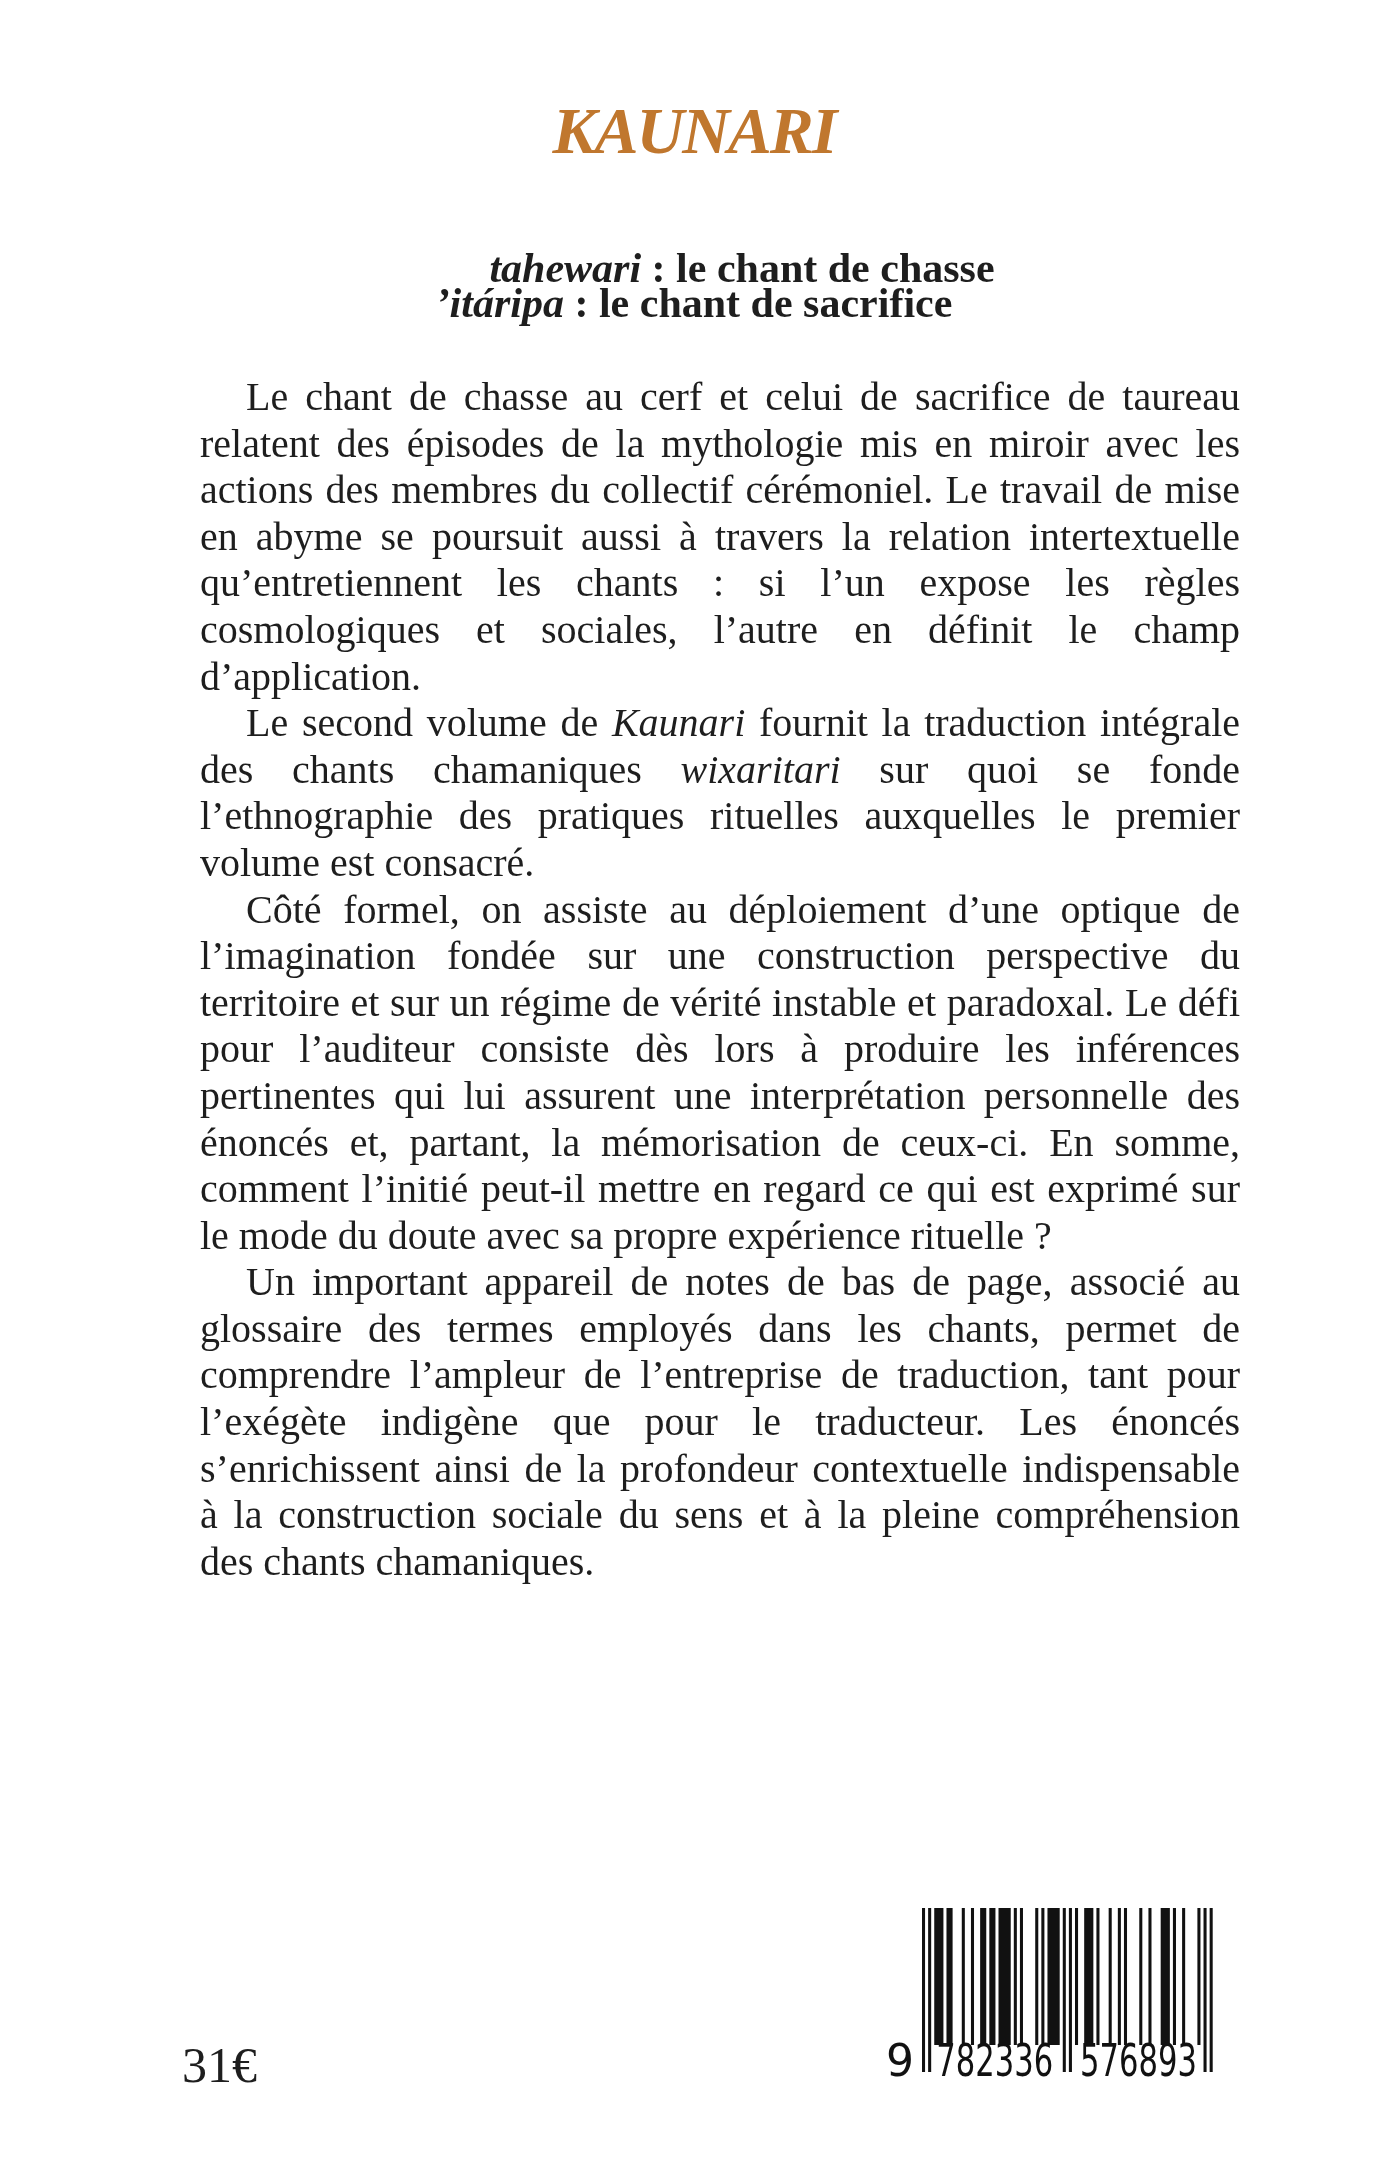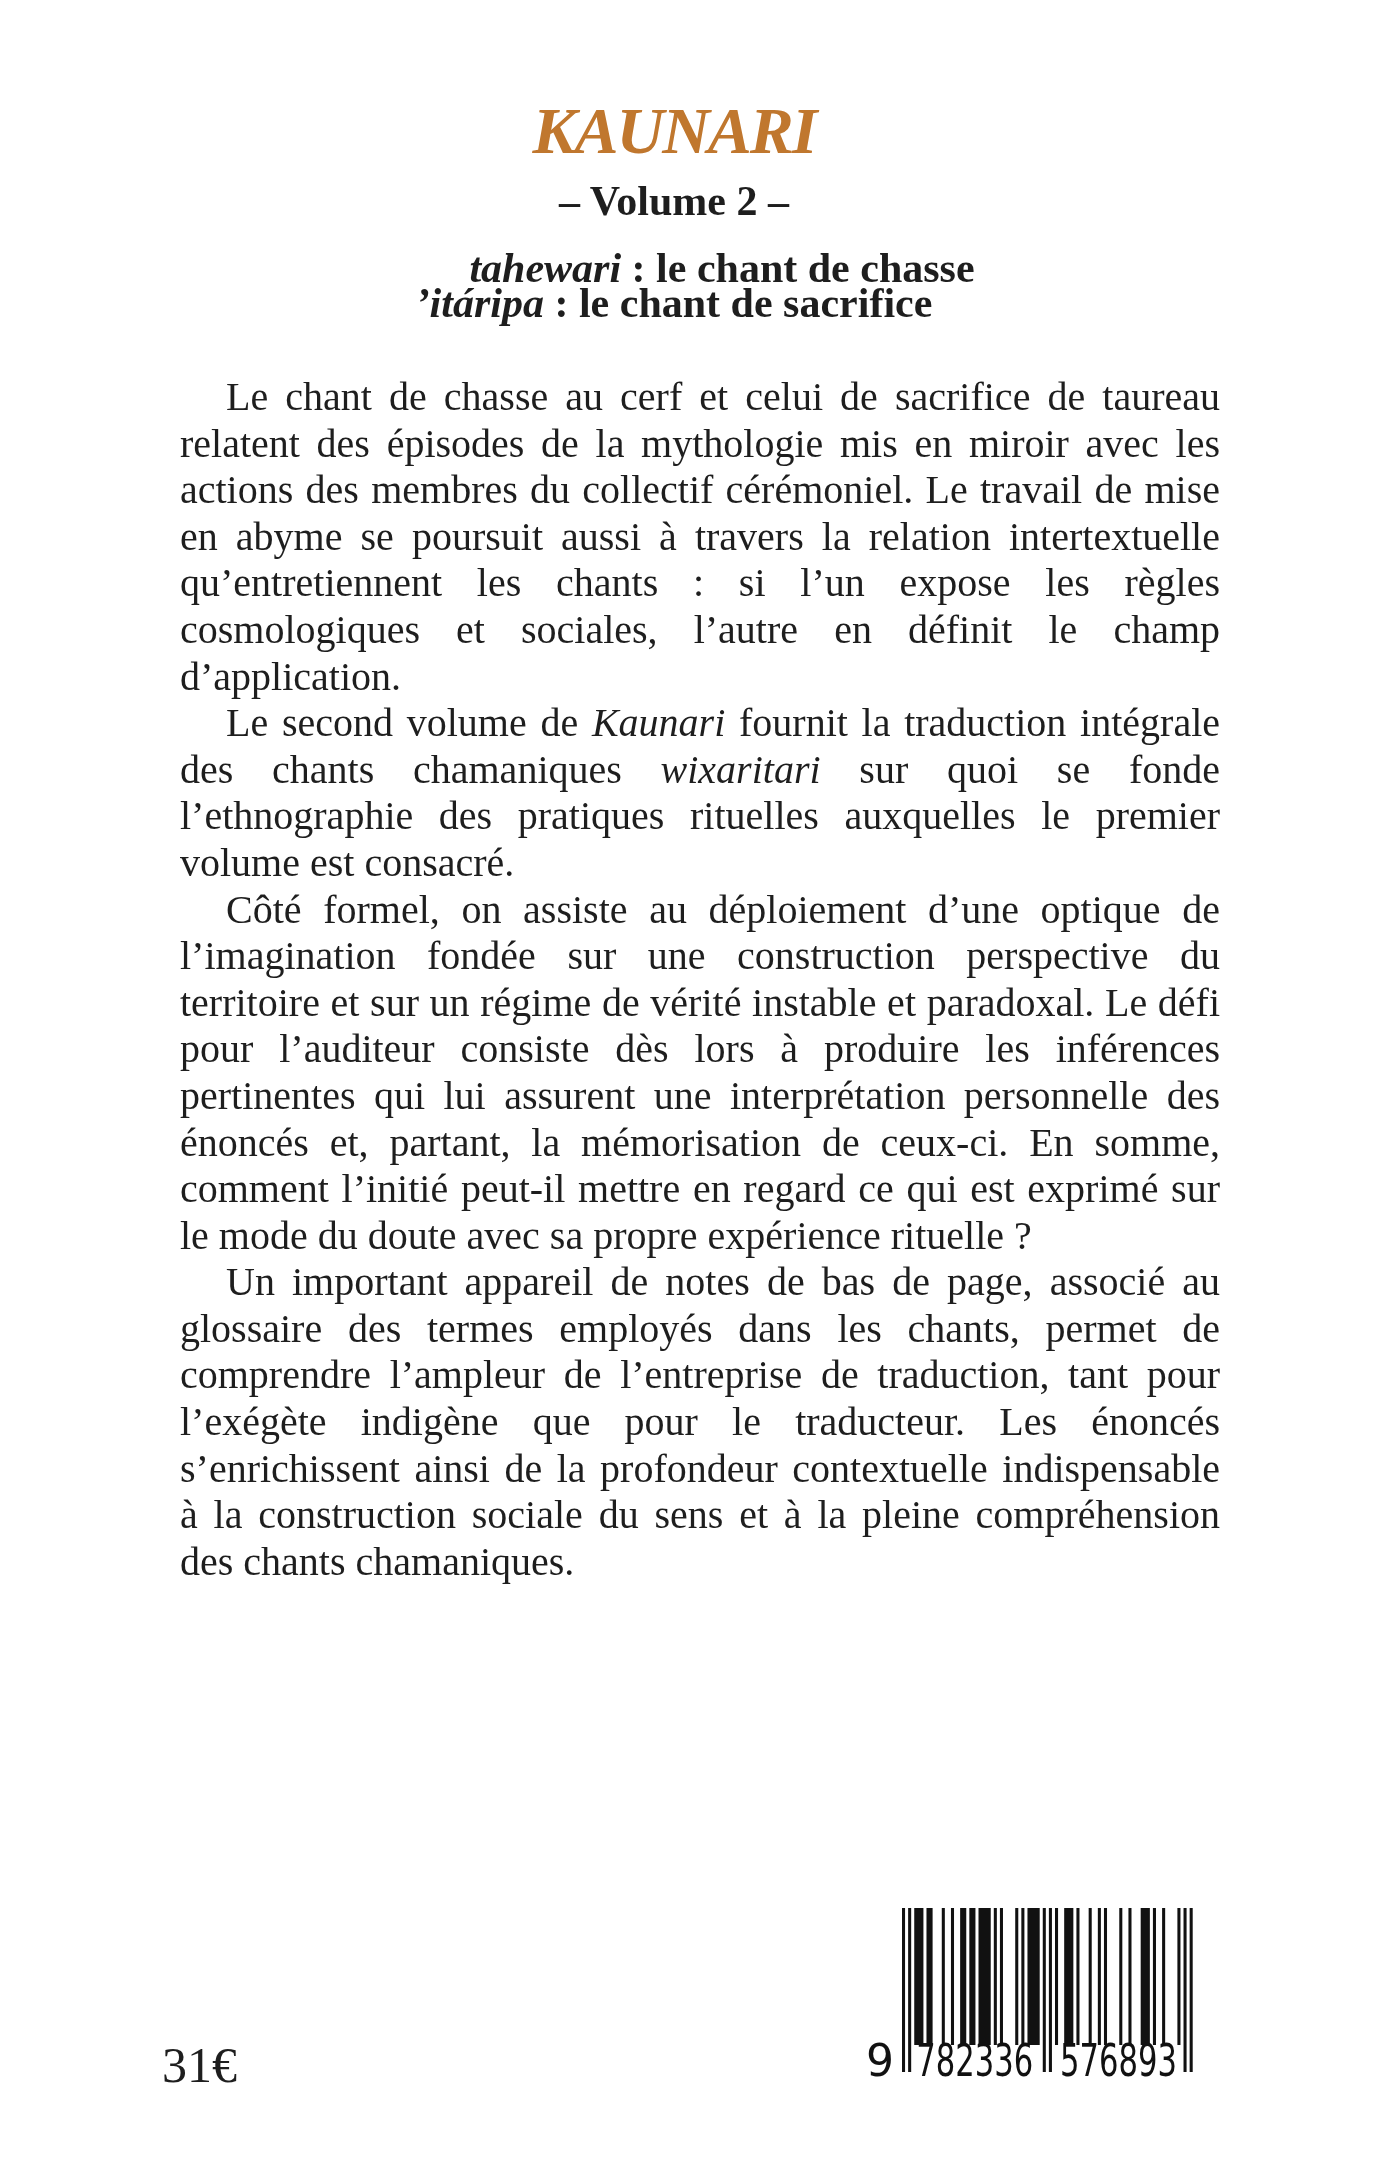--- a/index.html
+++ b/index.html
@@ -3,20 +3,21 @@
 <meta charset="utf-8">
 <style>
   html,body{margin:0;padding:0;background:#ffffff;}
   .page{
     position:relative;
     width:1348px;height:2168px;
     background:#ffffff;
     color:#1e1e1e;
     font-family:"Liberation Serif","DejaVu Serif",serif;
     overflow:hidden;
+    margin-left:20px;
   }
   .book-title{
     position:absolute;top:98px;left:0;width:100%;
     text-align:center;
     font-size:66px;line-height:1;
     font-weight:bold;font-style:italic;
     letter-spacing:-2px;
     margin:0;
   }
   .volume-line{
@@ -65,21 +66,20 @@
   i{font-style:italic;}
   b{font-weight:bold;}
 </style>
 </head>
 <body>
 
 <div class="page">
 
   <h1 class="book-title" style="color: rgb(192, 119, 46);">KAUNARI</h1>
 
-  <div class="volume-line">– Volume 2 –</div>
 
   <div class="subtitle subtitle-1"><i>tahewari</i><span> : le chant de chasse</span></div>
 
   <div class="subtitle subtitle-2"><i>’itáripa</i><span> : le chant de sacrifice</span></div>
 
   <div class="synopsis">
     <p><span>Le chant de chasse au cerf et celui de sacrifice de taureau relatent des épisodes de la mythologie mis en miroir avec les actions des membres du collectif cérémoniel. Le travail de mise en abyme se poursuit aussi à travers la relation intertextuelle qu’entretiennent les chants : si l’un expose les règles cosmologiques et sociales, l’autre en définit le champ d’application.</span></p>
     <p><span>Le second volume de </span><i>Kaunari</i><span> fournit la traduction intégrale des chants chamaniques </span><i>wixaritari</i><span> sur quoi se fonde l’ethnographie des pratiques rituelles auxquelles le premier volume est consacré.</span></p>
     <p><span>Côté formel, on assiste au déploiement d’une optique de l’imagination fondée sur une construction perspective du territoire et sur un régime de vérité instable et paradoxal. Le défi pour l’auditeur consiste dès lors à produire les inférences pertinentes qui lui assurent une interprétation personnelle des énoncés et, partant, la mémorisation de ceux-ci. En somme, comment l’initié peut-il mettre en regard ce qui est exprimé sur le mode du doute avec sa propre expérience rituelle ?</span></p>
     <p><span>Un important appareil de notes de bas de page, associé au glossaire des termes employés dans les chants, permet de comprendre l’ampleur de l’entreprise de traduction, tant pour l’exégète indigène que pour le traducteur. Les énoncés s’enrichissent ainsi de la profondeur contextuelle indispensable à la construction sociale du sens et à la pleine compréhension des chants chamaniques.</span></p>

